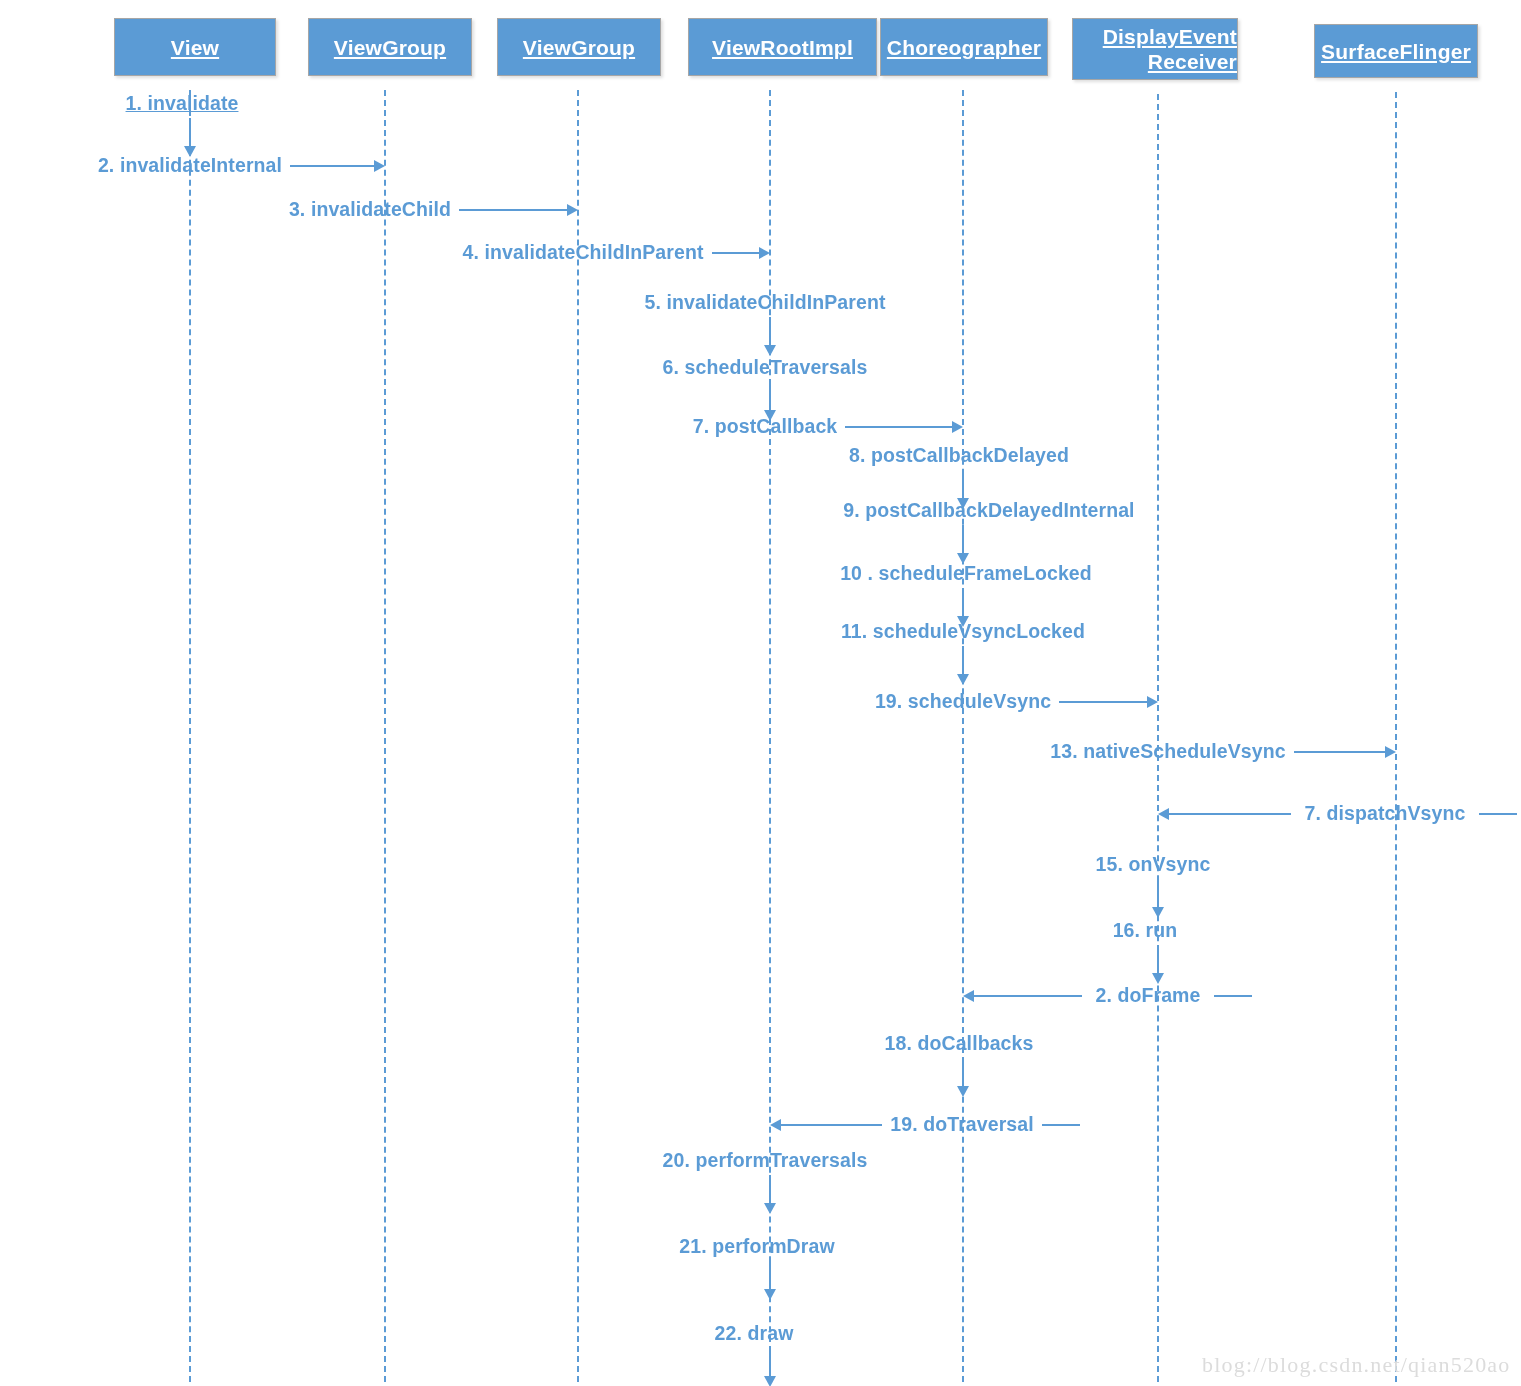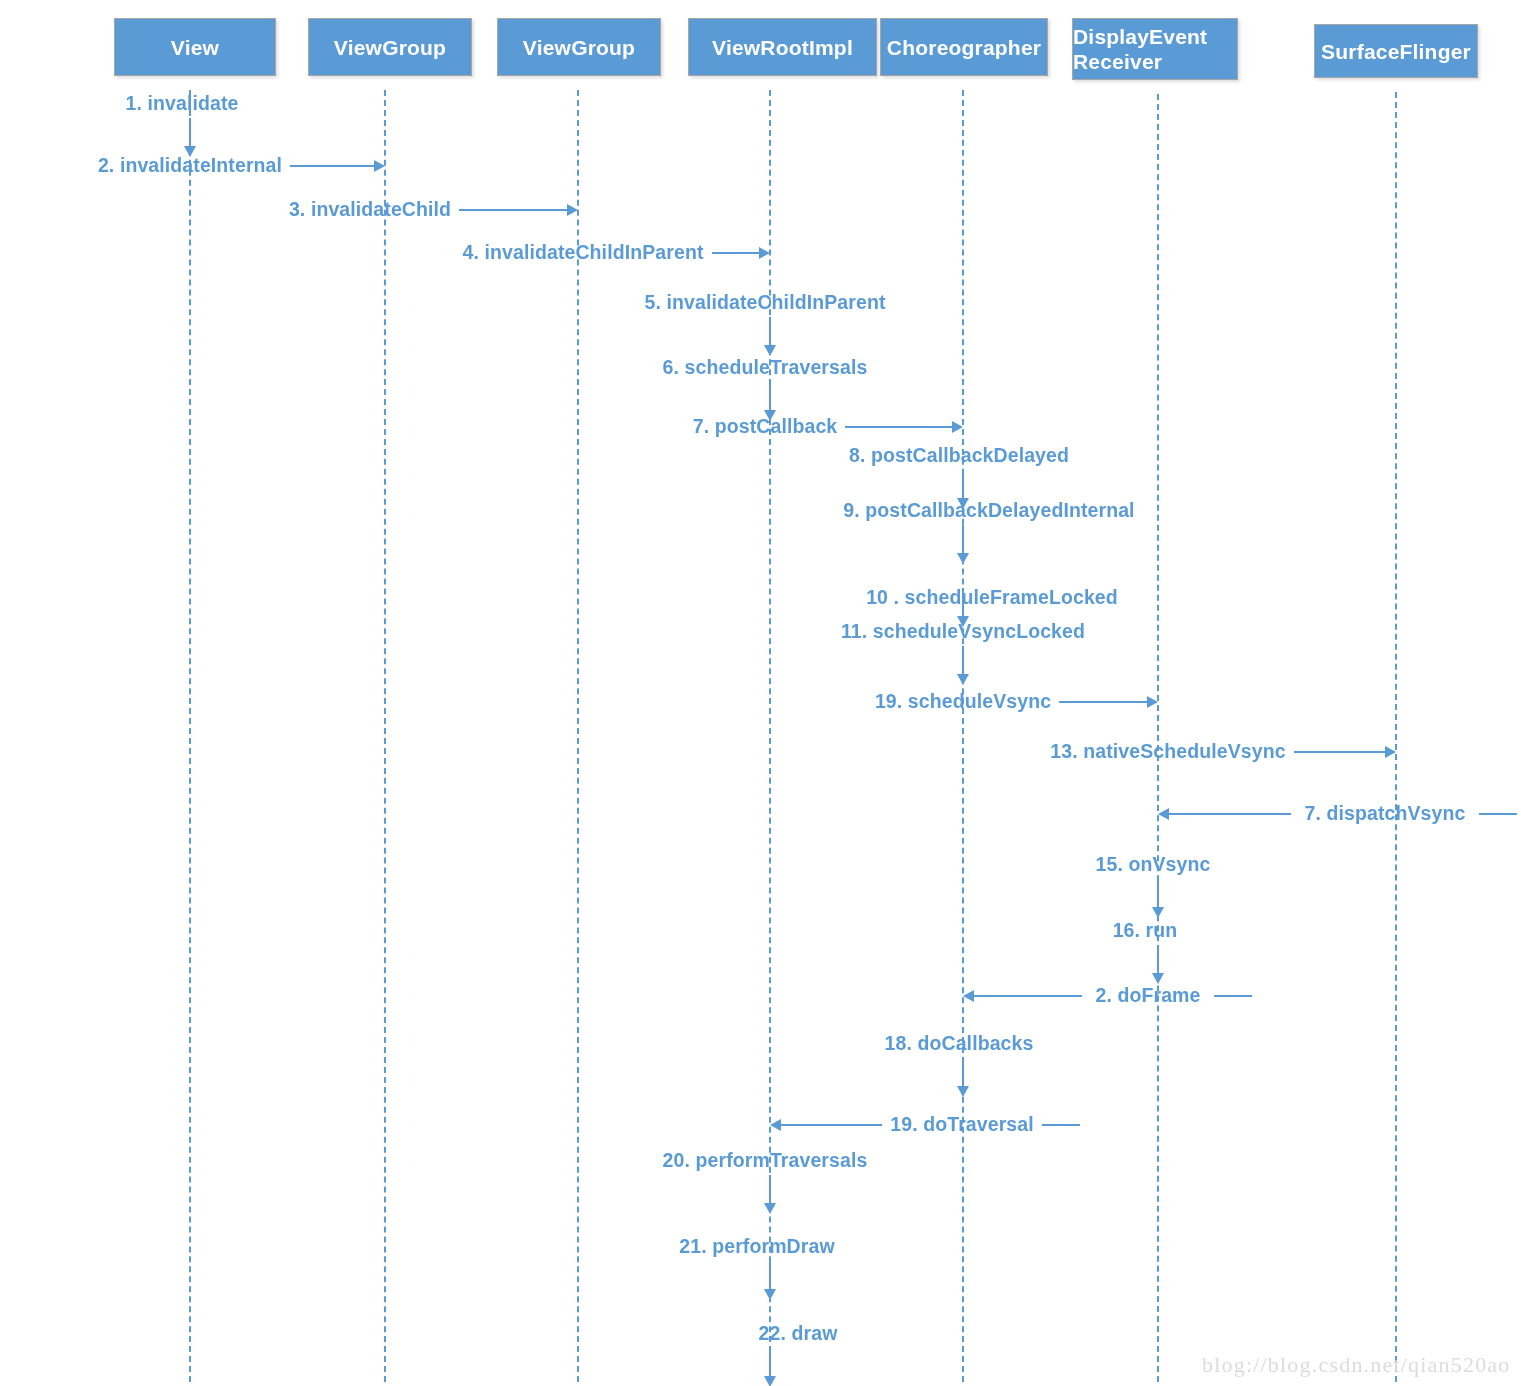--- a/index.html
+++ b/index.html
@@ -23,23 +23,24 @@
     box-sizing: border-box;
     background: #5B9BD5;
     border: 1px solid #A6A6A6;
     color: #ffffff;
     font-weight: bold;
     font-size: 21px;
     line-height: 25px;
     display: flex;
     align-items: center;
     justify-content: center;
-    text-align: left;
+    text-align: right;
     letter-spacing: 0.2px;
     box-shadow: 2px 2px 3px rgba(0,0,0,0.13);
+    text-decoration: underline;
   }
   .lifeline-line {
     position: absolute;
     width: 0;
     border-left: 2px dashed #5B9BD5;
     border-image: none;
   }
   .msg {
     position: absolute;
     color: #5B9BD5;
@@ -124,21 +125,21 @@
       </div>
       <div class="lifeline-box" style="left: 1072px; top: 18px; width: 166px; height: 62px;">
         <span>DisplayEvent Receiver</span>
       </div>
       <div class="lifeline-box" style="left: 1314px; top: 24px; width: 164px; height: 54px;">
         <span>SurfaceFlinger</span>
       </div>
     </div>
 
   <div id="messages">
-      <div class="msg msg-center" style="left: 182px; top: 91px;">1. invalidate</div>
+      <div class="msg msg-center" style="left: 182px; top: 91px; text-decoration: underline;">1. invalidate</div>
       <div class="vline" style="left: 190px; top: 118px; height: 30px;"></div>
       <div class="arrowhead-d" style="left: 190px; top: 146px;"></div>
       <div class="msg msg-center" style="left: 190px; top: 153px;">2. invalidateInternal</div>
       <div class="seg" style="left: 89.9141px; top: 165px; width: 0px;"></div>
       <div class="seg" style="left: 290.086px; top: 165px; width: 83.9141px;"></div>
       <div class="arrowhead-r" style="left: 374px; top: 160px;"></div>
       <div class="msg msg-center" style="left: 370px; top: 197px;">3. invalidateChild</div>
       <div class="seg" style="left: 280.914px; top: 209px; width: 0px;"></div>
       <div class="seg" style="left: 459.086px; top: 209px; width: 107.914px;"></div>
       <div class="arrowhead-r" style="left: 567px; top: 204px;"></div>
@@ -155,21 +156,21 @@
       <div class="msg msg-center" style="left: 765px; top: 414px;">7. postCallback</div>
       <div class="seg" style="left: 684.719px; top: 426px; width: 0px;"></div>
       <div class="seg" style="left: 845.281px; top: 426px; width: 106.719px;"></div>
       <div class="arrowhead-r" style="left: 952px; top: 421px;"></div>
       <div class="msg msg-center" style="left: 959px; top: 443px;">8. postCallbackDelayed</div>
       <div class="vline" style="left: 963px; top: 470px; height: 30px;"></div>
       <div class="arrowhead-d" style="left: 963px; top: 498px;"></div>
       <div class="msg msg-center" style="left: 989px; top: 498px;">9. postCallbackDelayedInternal</div>
       <div class="vline" style="left: 963px; top: 525px; height: 30px;"></div>
       <div class="arrowhead-d" style="left: 963px; top: 553px;"></div>
-      <div class="msg msg-center" style="left: 992px; top: 561px; margin-top: 24px;">10 . scheduleFrameLocked</div>
+      <div class="msg msg-center" style="left: 966px; top: 561px;">10 . scheduleFrameLocked</div>
       <div class="vline" style="left: 963px; top: 588px; height: 30px;"></div>
       <div class="arrowhead-d" style="left: 963px; top: 616px;"></div>
       <div class="msg msg-center" style="left: 963px; top: 619px;">11. scheduleVsyncLocked</div>
       <div class="vline" style="left: 963px; top: 646px; height: 30px;"></div>
       <div class="arrowhead-d" style="left: 963px; top: 674px;"></div>
       <div class="msg msg-center" style="left: 963px; top: 689px;">19. scheduleVsync</div>
       <div class="seg" style="left: 866.891px; top: 701px; width: 0px;"></div>
       <div class="seg" style="left: 1059.11px; top: 701px; width: 87.8906px;"></div>
       <div class="arrowhead-r" style="left: 1147px; top: 696px;"></div>
       <div class="msg msg-center" style="left: 1168px; top: 739px;">13. nativeScheduleVsync</div>
@@ -196,20 +197,20 @@
       <div class="msg msg-center" style="left: 962px; top: 1112px;">19. doTraversal</div>
       <div class="arrowhead-l" style="left: 770px; top: 1119px;"></div>
       <div class="seg" style="left: 781px; top: 1124px; width: 101.242px;"></div>
       <div class="seg" style="left: 1041.76px; top: 1124px; width: 38px;"></div>
       <div class="msg msg-center" style="left: 765px; top: 1148px;">20. performTraversals</div>
       <div class="vline" style="left: 770px; top: 1175px; height: 30px;"></div>
       <div class="arrowhead-d" style="left: 770px; top: 1203px;"></div>
       <div class="msg msg-center" style="left: 757px; top: 1234px;">21. performDraw</div>
       <div class="vline" style="left: 770px; top: 1261px; height: 30px;"></div>
       <div class="arrowhead-d" style="left: 770px; top: 1289px;"></div>
-      <div class="msg msg-center" style="left: 754px; top: 1321px; margin-left: 44px;">22. draw</div>
+      <div class="msg msg-center" style="left: 754px; top: 1321px;">22. draw</div>
       <div class="vline" style="left: 770px; top: 1348px; height: 30px;"></div>
       <div class="arrowhead-d" style="left: 770px; top: 1376px;"></div>
     </div>
 
   <div class="watermark" style="left: 1202px; top: 1352px;">blog://blog.csdn.net/qian520ao</div>
 
 </div>
 
 </body></html>

